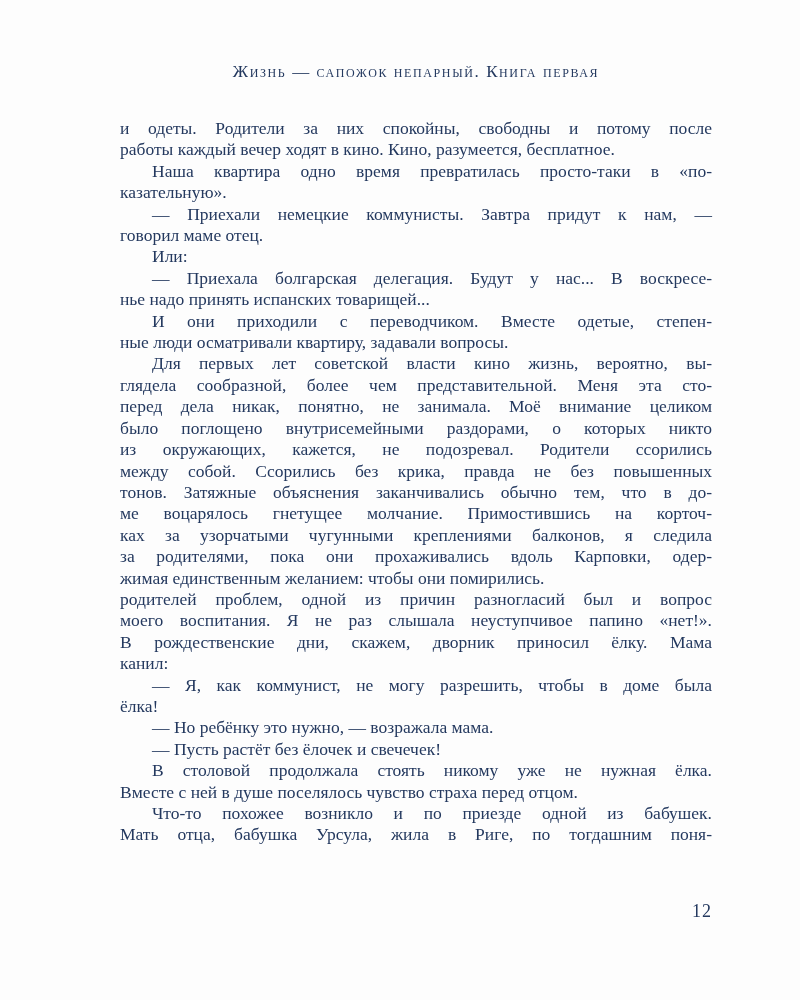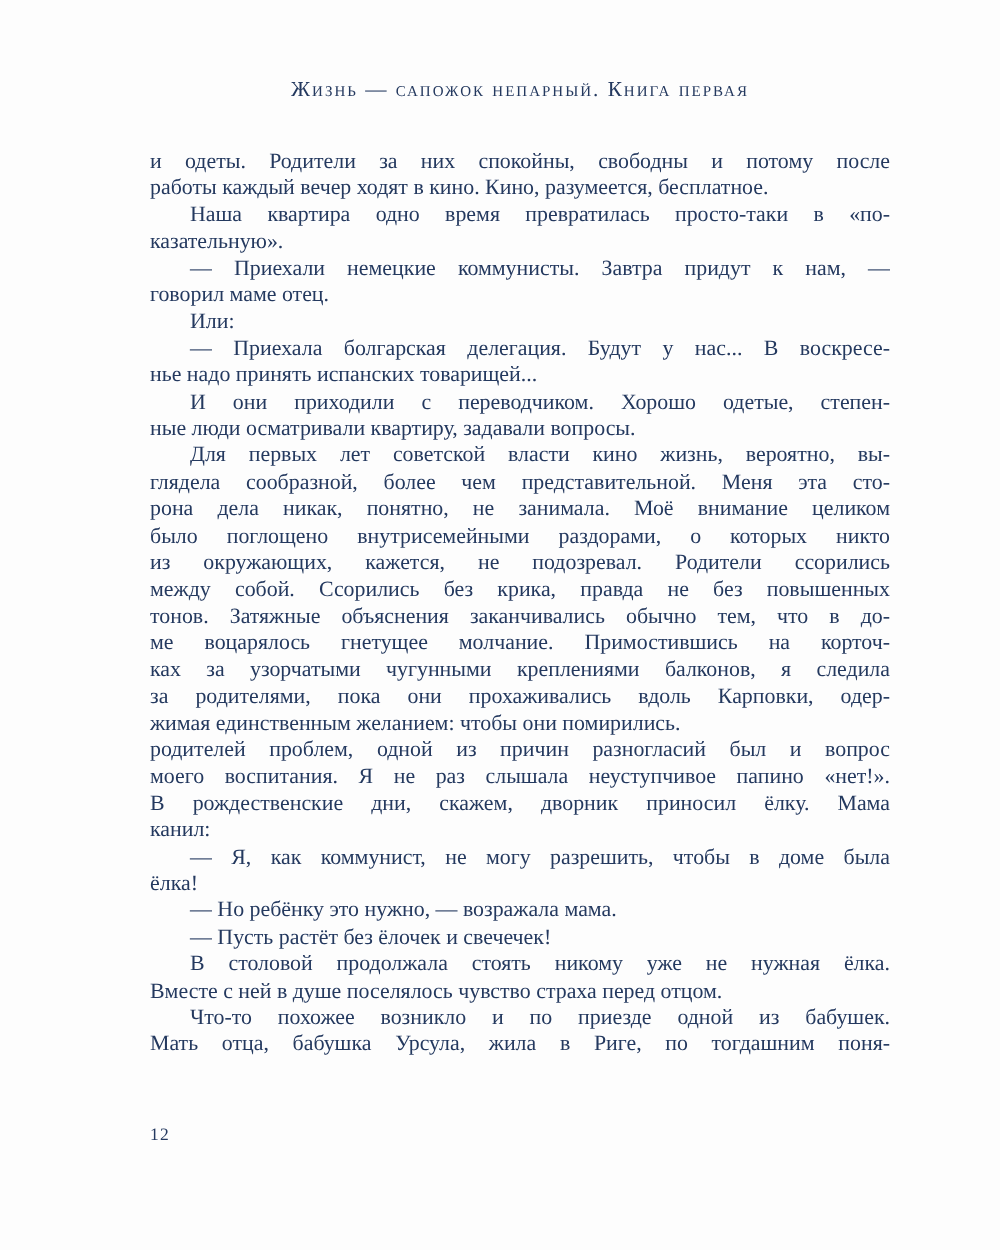--- a/index.html
+++ b/index.html
@@ -48,46 +48,46 @@
     text-align-last: left;
   }
   .line.indent {
     text-indent: 32px;
   }
   .page-number {
     position: absolute;
     top: 901px;
     left: 120px;
     width: 592px;
-    text-align: left;
-    font-size: 14px;
+    text-align: right;
+    font-size: 18px;
     letter-spacing: 1px;
   }
 </style>
 </head>
 <body style="background: rgb(253, 253, 253); color: rgb(36, 57, 95);">
 
 <div class="book-page">
   <div class="running-header">Жизнь — сапожок непарный. Книга первая</div>
 
   <div class="text-block">
       <div class="line">и одеты. Родители за них спокойны, свободны и потому после</div>
       <div class="line end">работы каждый вечер ходят в кино. Кино, разумеется, бесплатное.</div>
       <div class="line indent">Наша квартира одно время превратилась просто-таки в «по-</div>
       <div class="line end">казательную».</div>
       <div class="line indent">— Приехали немецкие коммунисты. Завтра придут к нам, —</div>
       <div class="line end">говорил маме отец.</div>
       <div class="line indent end">Или:</div>
       <div class="line indent">— Приехала болгарская делегация. Будут у нас... В воскресе-</div>
       <div class="line end">нье надо принять испанских товарищей...</div>
-      <div class="line indent">И они приходили с переводчиком. Хорошо одетые, степен-</div>
+      <div class="line indent">И они приходили с переводчиком. Вместе одетые, степен-</div>
       <div class="line end">ные люди осматривали квартиру, задавали вопросы.</div>
       <div class="line indent">Для первых лет советской власти кино жизнь, вероятно, вы-</div>
       <div class="line">глядела сообразной, более чем представительной. Меня эта сто-</div>
-      <div class="line">рона дела никак, понятно, не занимала. Моё внимание целиком</div>
+      <div class="line">перед дела никак, понятно, не занимала. Моё внимание целиком</div>
       <div class="line">было поглощено внутрисемейными раздорами, о которых никто</div>
       <div class="line">из окружающих, кажется, не подозревал. Родители ссорились</div>
       <div class="line">между собой. Ссорились без крика, правда не без повышенных</div>
       <div class="line">тонов. Затяжные объяснения заканчивались обычно тем, что в до-</div>
       <div class="line">ме воцарялось гнетущее молчание. Примостившись на корточ-</div>
       <div class="line">ках за узорчатыми чугунными креплениями балконов, я следила</div>
       <div class="line">за родителями, пока они прохаживались вдоль Карповки, одер-</div>
       <div class="line end">жимая единственным желанием: чтобы они помирились.</div>
       <div class="line">родителей проблем, одной из причин разногласий был и вопрос</div>
       <div class="line">моего воспитания. Я не раз слышала неуступчивое папино «нет!».</div>

